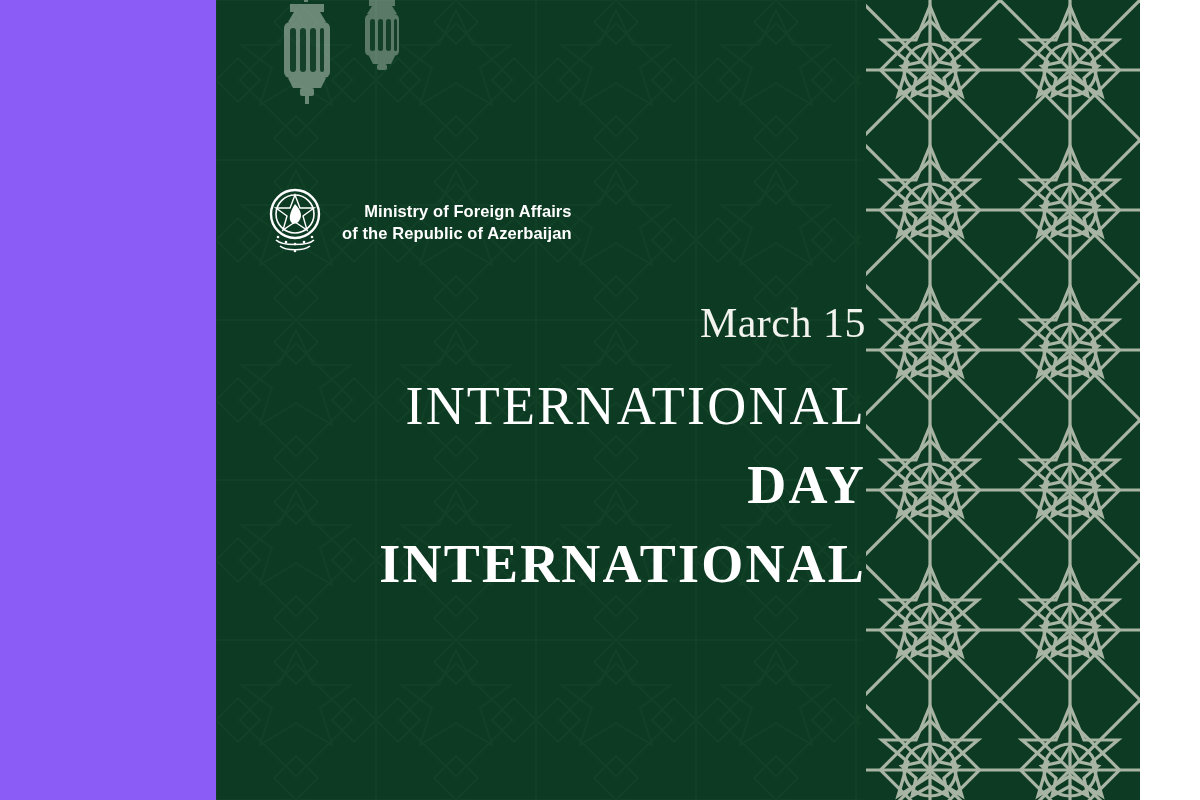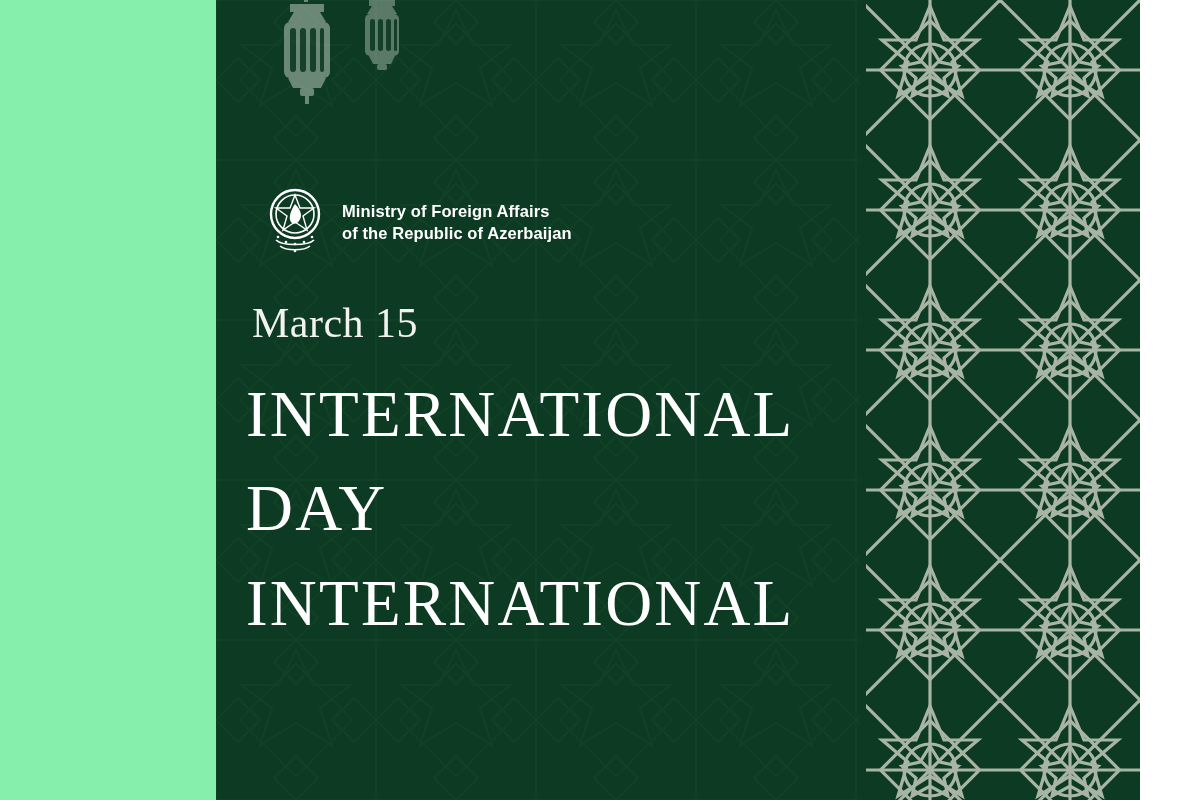--- a/index.html
+++ b/index.html
@@ -7,22 +7,23 @@
     padding: 0;
     background: #ffffff;
     width: 1200px;
     height: 800px;
     overflow: hidden;
   }
   .stage {
     position: relative;
     width: 1027px;
     height: 800px;
-    background: #86efac;
+    background: #8b5cf6;
     font-family: "Liberation Sans", sans-serif;
+    text-align: right;
   }
   
   .poster {
     position: absolute;
     left: 216px;
     top: 0;
     width: 924px;
     height: 800px;
     background: #0d3a22;
     overflow: hidden;
@@ -70,43 +71,43 @@
     font-weight: 700;
     font-size: 16.5px;
     line-height: 1.35;
     letter-spacing: 0.1px;
     white-space: pre-line;
   }
 
   
   .headline-block {
     position: absolute;
-    left: 30px;
+    left: 50px;
     top: 300px;
     width: 600px;
     color: #ffffff;
   }
   .date-line {
     font-family: "Liberation Serif", serif;
     font-size: 42px;
     line-height: 1.1;
     letter-spacing: 0.5px;
     margin-left: 6px;
     margin-bottom: 22px;
     color: #f2f2ee;
   }
   .title-line {
     font-family: "Liberation Serif", serif;
-    font-size: 65px;
+    font-size: 54px;
     line-height: 1.42;
     letter-spacing: 2.2px;
     color: #ffffff;
     white-space: nowrap;
   }
-  .title-line + .title-line { margin-top: 2px; }
+  .title-line + .title-line { margin-top: 2px; font-weight: bold; }
 </style>
 </head>
 <body>
 
 <div class="stage">
 
   <div class="poster">
 
     <svg class="poster-watermark" viewBox="0 0 924 800" preserveAspectRatio="xMidYMid slice" aria-hidden="true">
       <defs>

